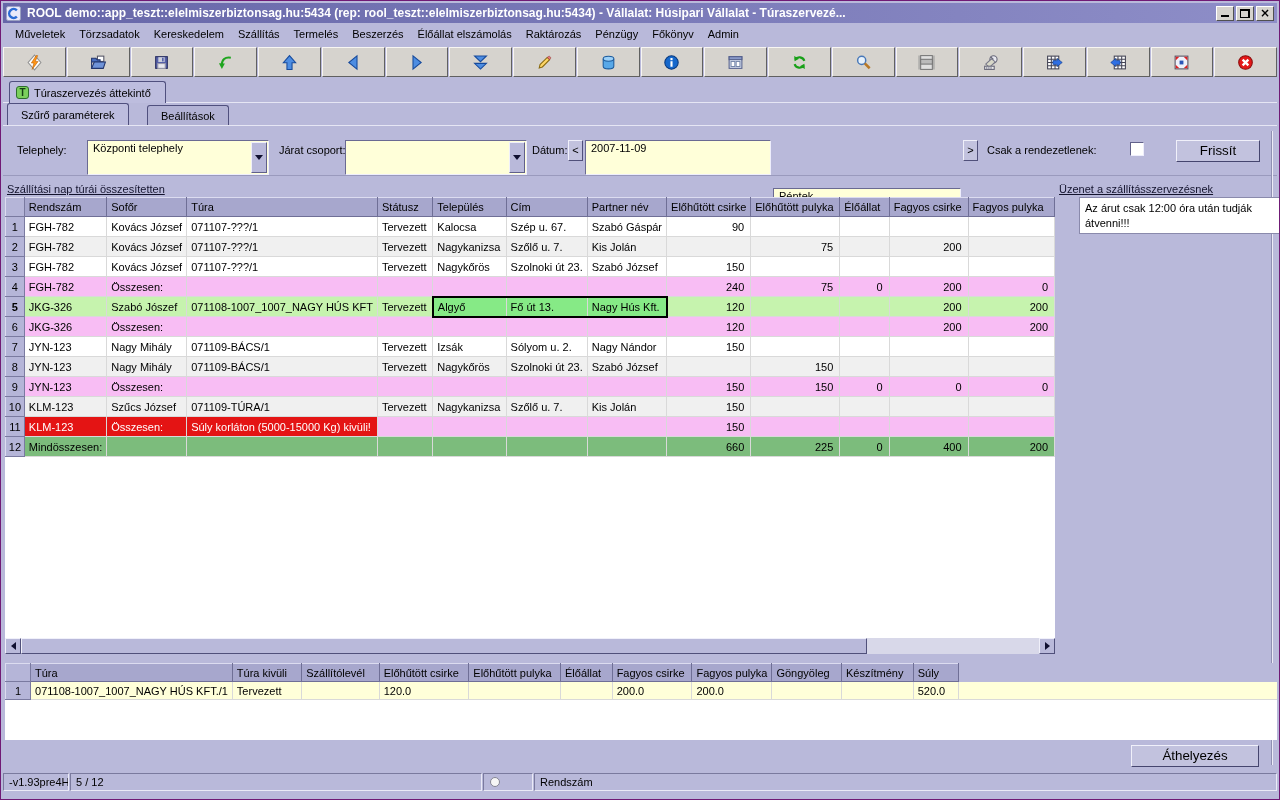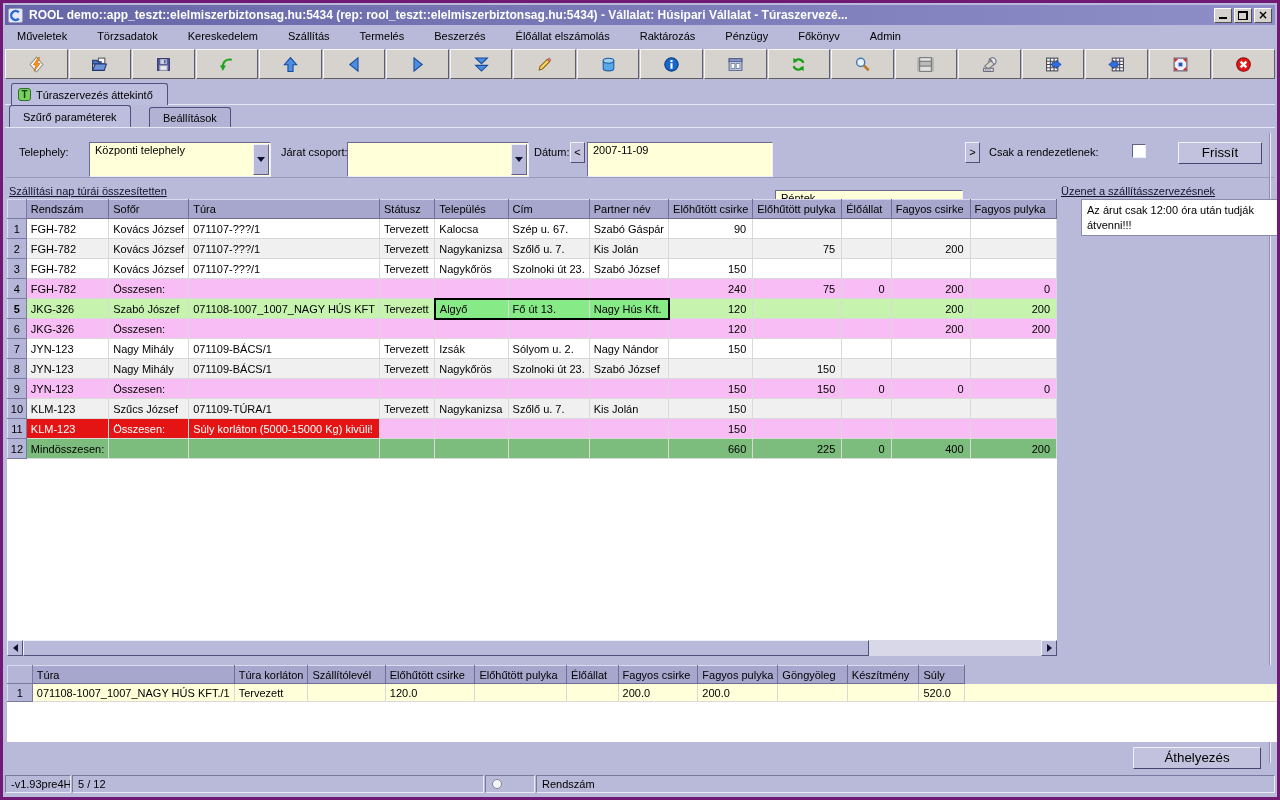--- a/index.html
+++ b/index.html
@@ -1,33 +1,33 @@
 <!DOCTYPE html>
 <html><head>
 <meta charset="utf-8">
 <style>
   * {box-sizing:border-box;margin:0;padding:0;}
   html,body {width:1280px;height:800px;overflow:hidden;}
   body {font-family:"Liberation Sans",sans-serif;background:#9a9ab8;}
-  #window {position:relative;width:1280px;height:800px;background:#b9b9da;font-size:11px;color:#000;overflow:hidden;border:3px solid #701a75;}
+  #window {position:relative;width:1280px;height:800px;background:#b9b9da;font-size:11px;color:#000;overflow:hidden;border:1px solid #701a75;}
 
   
   .titlebar {position:absolute;left:2px;top:2px;right:2px;height:20px;background:linear-gradient(to right,#6666a8,#8e8ec8);display:flex;align-items:center;padding:0 3px;}
   .winicon {width:16px;height:16px;flex:0 0 auto;display:flex;align-items:center;}
   .title {color:#fff;font-size:12px;font-weight:bold;margin-left:5px;flex:1;white-space:nowrap;overflow:hidden;}
   .wbtns {display:flex;gap:2px;flex:0 0 auto;}
   .wbtn {width:18px;height:15px;background:#d6d3ce;border:1px solid;border-color:#ffffff #505050 #505050 #ffffff;display:flex;align-items:center;justify-content:center;}
   .gmin {width:8px;height:8px;border-bottom:2px solid #000;display:block;}
   .gres {position:relative;width:10px;height:9px;display:block;}
   .gres::before {content:"";position:absolute;right:0;top:0;width:7px;height:6px;border:1px solid #000;border-top-width:2px;}
   .gres::after  {content:"";position:absolute;left:0;bottom:0;width:7px;height:6px;border:1px solid #000;border-top-width:2px;background:#d6d3ce;}
   .gcls {font-weight:bold;font-size:12px;line-height:1;font-family:"DejaVu Sans",sans-serif;}
 
   
-  .menubar {position:absolute;left:2px;top:22px;right:2px;height:21px;display:flex;align-items:center;padding-left:5px;gap:16px;}
+  .menubar {position:absolute;left:2px;top:22px;right:2px;height:21px;display:flex;align-items:center;padding-left:5px;}
   .mitem {padding:3px 7px;white-space:nowrap;}
   .toolbar {position:absolute;left:2px;top:44px;right:2px;height:34px;display:flex;gap:1px;padding-top:2px;}
   .tbtn {flex:1 1 0;height:30px;background:#d6d3ce;border:1px solid;border-color:#f8f6f2 #606060 #606060 #f8f6f2;display:flex;align-items:center;justify-content:center;padding:0;cursor:default;}
 
   
   .maintab {position:absolute;left:8px;top:80px;height:22px;display:flex;align-items:center;gap:5px;padding:0 14px 0 6px;background:#bdbdde;border:1px solid #50507e;border-bottom:none;border-radius:3px 3px 0 0;z-index:2;}
   .tabicon {width:13px;height:13px;background:#7bd05c;border:1px solid #2e6e2e;border-radius:3px;font:bold 10px/12px "Liberation Sans",sans-serif;text-align:center;color:#133f13;}
   .tabline {position:absolute;left:2px;top:101px;right:2px;height:2px;border-top:1px solid #e6e6f4;background:#b9b9da;}
   .subtab {position:absolute;height:20px;line-height:20px;padding:0 13px;background:#b2b2d4;border:1px solid #50507e;border-bottom:none;border-radius:3px 3px 0 0;top:104px;}
   .subtab.active {top:102px;height:22px;line-height:22px;background:#bdbdde;z-index:3;}
@@ -547,21 +547,21 @@
           <col style="width:80px">
           <col style="width:70px">
           <col style="width:72px">
           <col style="width:46px">
           <col style="width:336px">
         </colgroup>
       <tbody>
           <tr>
         <th class="thf" style="background:#b5b5d8;border-color:#dcdcf0 #7a7aa0 #7a7aa0 #dcdcf0;"></th>
         <th>Túra</th>
-        <th>Túra korláton</th>
+        <th>Túra kivüli</th>
         <th>Szállítólevél</th>
         <th>Előhűtött csirke</th>
         <th>Előhűtött pulyka</th>
         <th>Élőállat</th>
         <th>Fagyos csirke</th>
         <th>Fagyos pulyka</th>
         <th>Göngyöleg</th>
         <th>Készítmény</th>
         <th>Súly</th>
         <th class="thf"></th>

